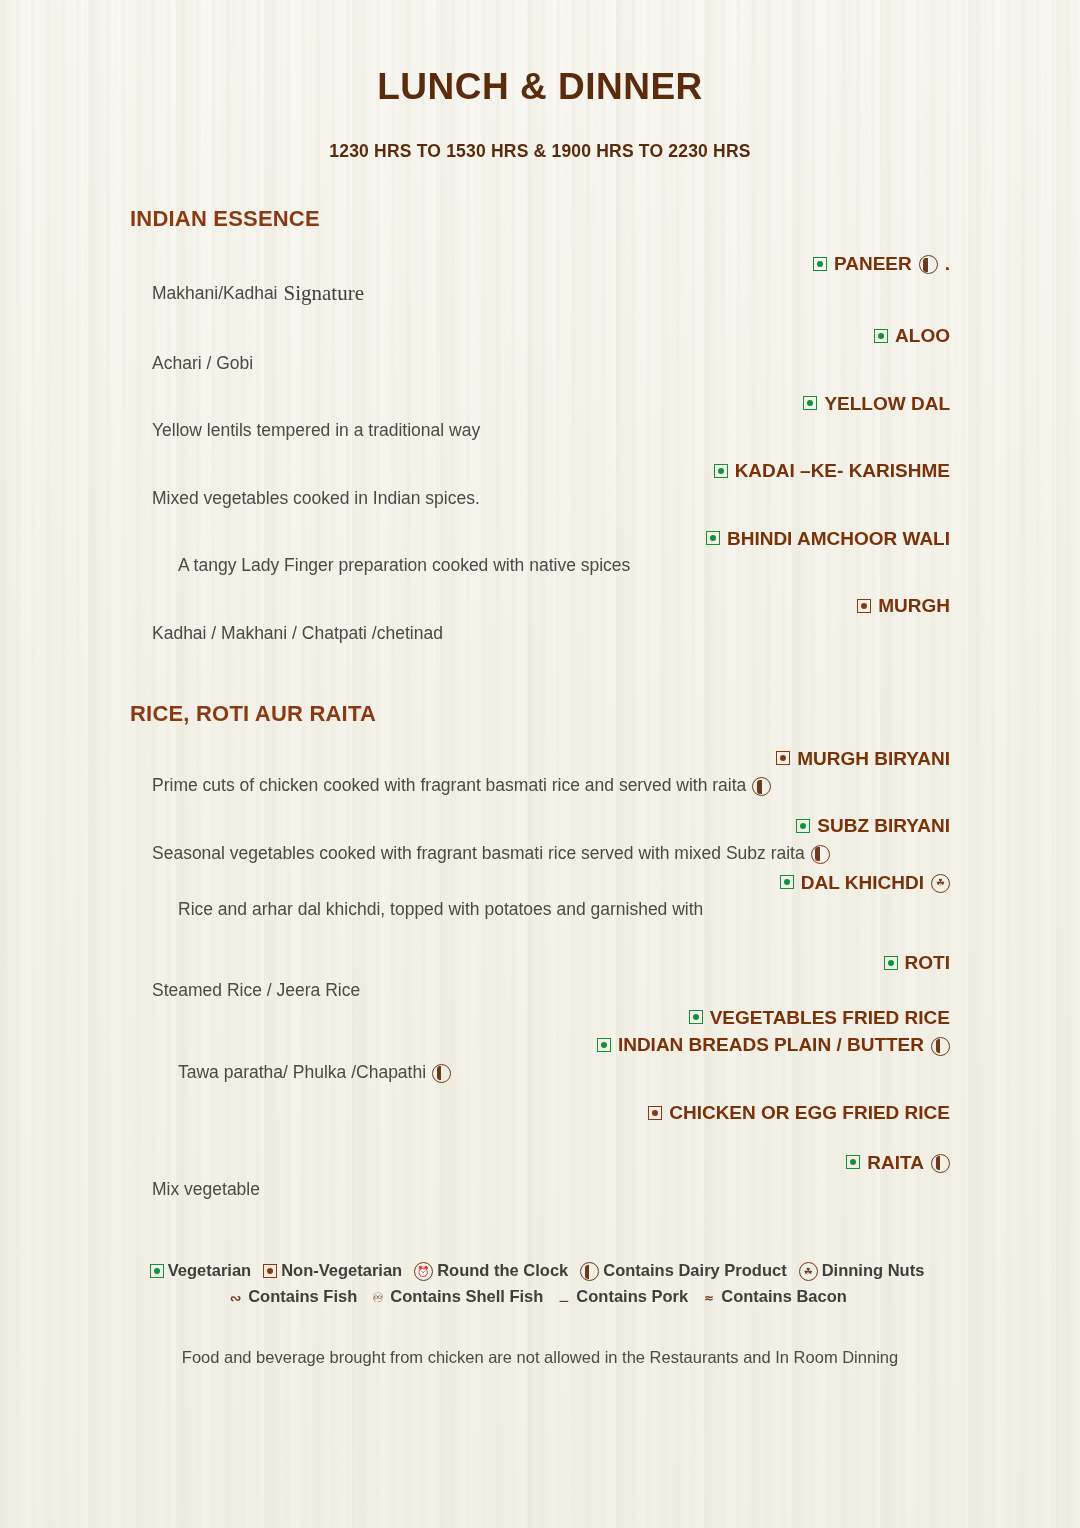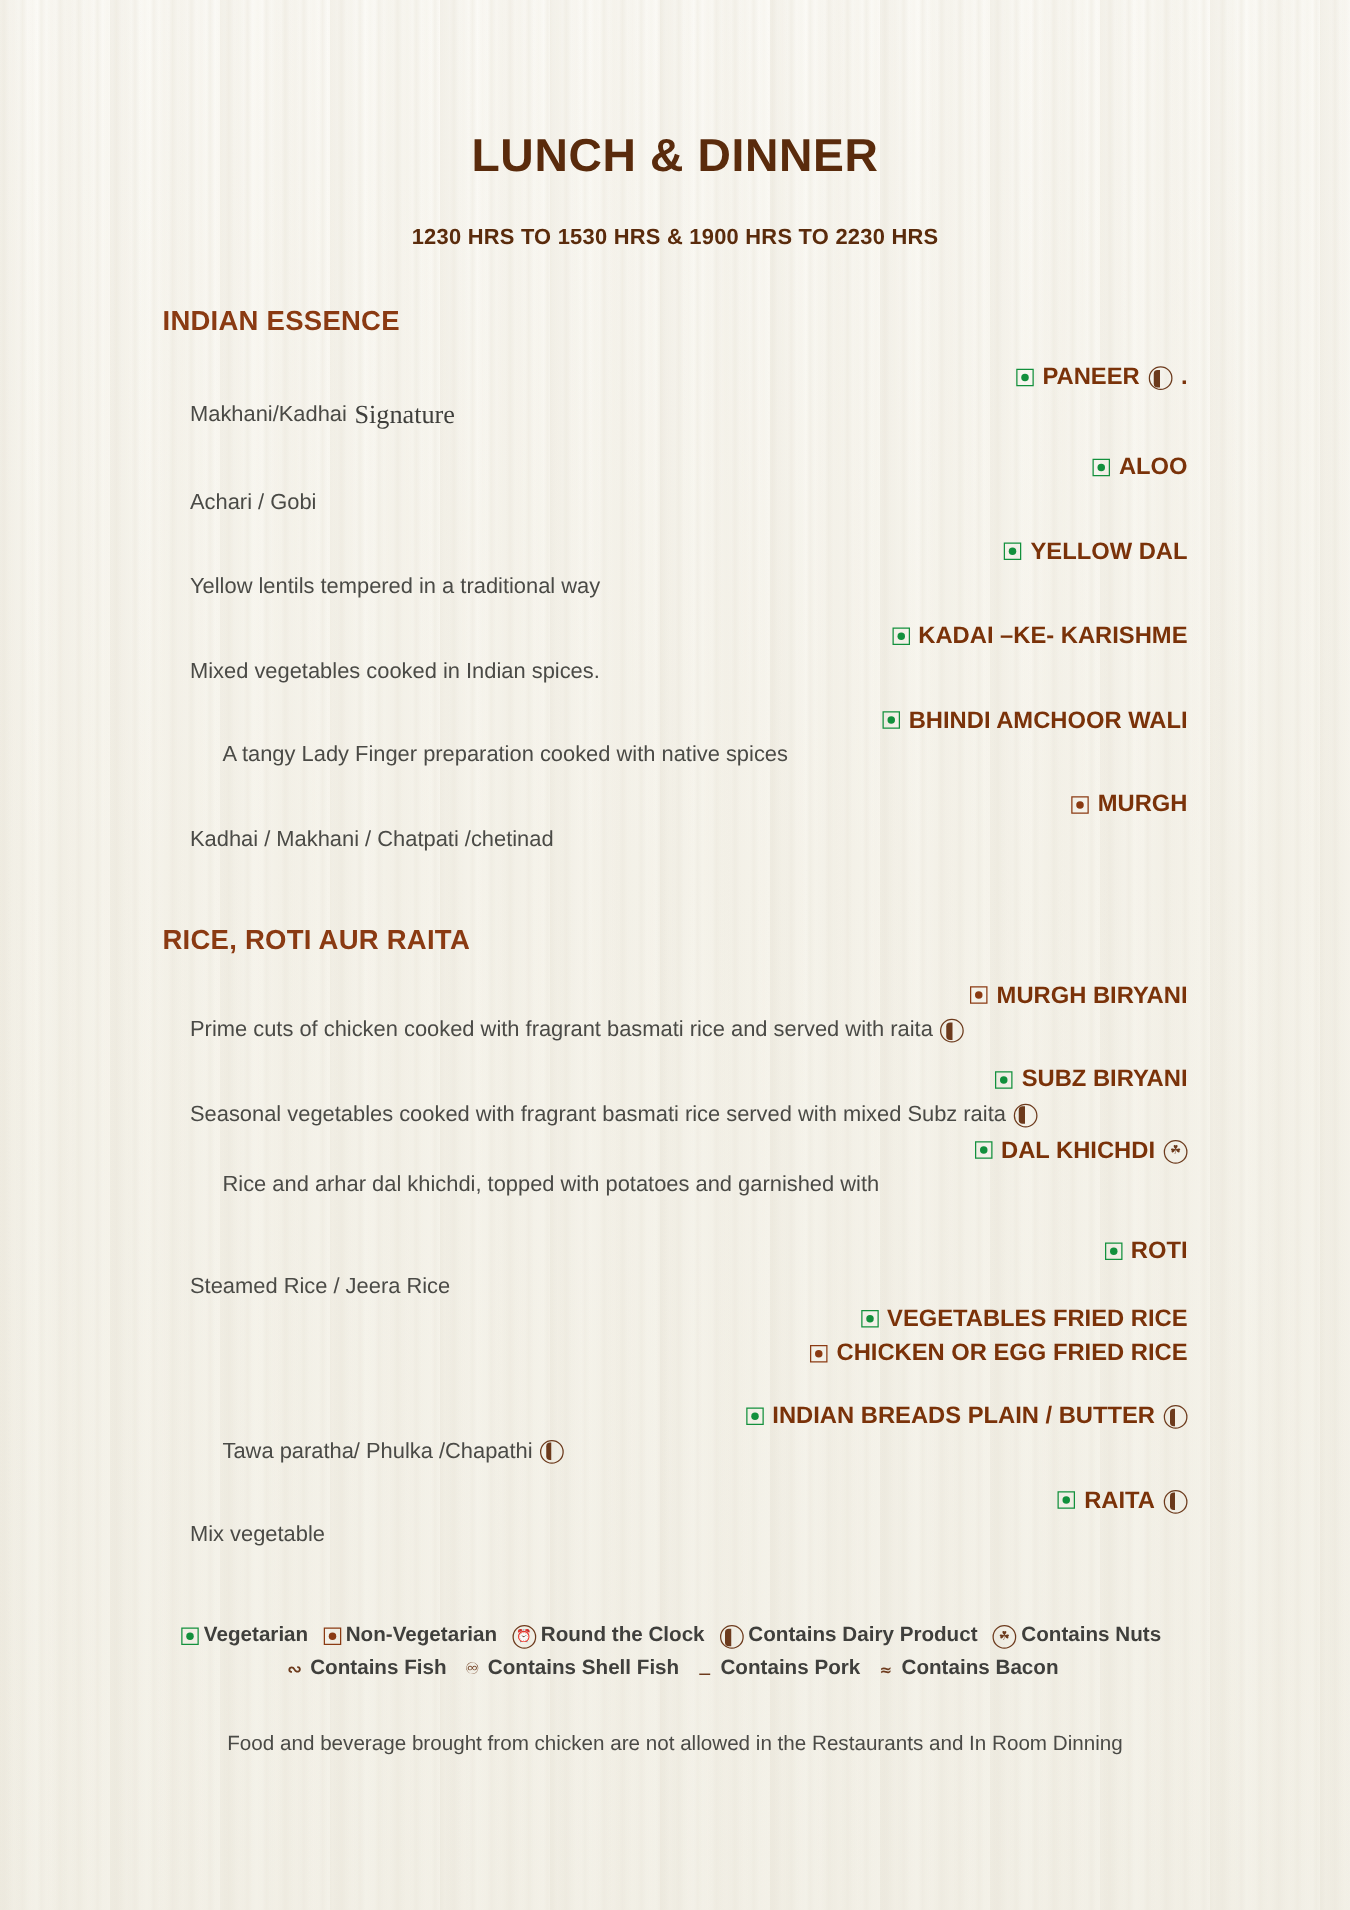--- a/index.html
+++ b/index.html
@@ -36,21 +36,21 @@
     z-index: 2;
     padding: 0 130px;
     box-sizing: border-box;
   }
   .title {
     text-align: center;
     color: #5a2b0c;
     font-size: 37px;
     font-weight: bold;
     letter-spacing: 0.5px;
-    margin-top: 104px;
+    margin-top: 66px;
   }
   .subtitle {
     text-align: center;
     color: #5a2b0c;
     font-size: 17.5px;
     font-weight: bold;
     margin-top: 33px;
     letter-spacing: 0.2px;
   }
   .section-title {
@@ -305,42 +305,42 @@
     </div>
   </div>
 
   <div class="item" style="margin-bottom:4px;">
     <div class="item-name">
       <span class="marker veg"></span>
       <span>VEGETABLES FRIED RICE</span>
     </div>
   </div>
 
+  <div class="item">
+    <div class="item-name">
+      <span class="marker veg"></span>
+      <span>INDIAN BREADS PLAIN / BUTTER</span>
+      <span class="glyph dairy"></span>
+    </div>
+    <div class="item-desc indent">
+      <span>Tawa paratha/ Phulka /Chapathi</span>
+      <span class="glyph dairy"></span>
+    </div>
+  </div>
+
   <div class="item" style="margin-bottom:26px;">
     <div class="item-name">
       <span class="marker nonveg"></span>
       <span>CHICKEN OR EGG FRIED RICE</span>
     </div>
   </div>
 
   <div class="item">
     <div class="item-name">
       <span class="marker veg"></span>
-      <span>INDIAN BREADS PLAIN / BUTTER</span>
-      <span class="glyph dairy"></span>
-    </div>
-    <div class="item-desc indent">
-      <span>Tawa paratha/ Phulka /Chapathi</span>
-      <span class="glyph dairy"></span>
-    </div>
-  </div>
-
-  <div class="item">
-    <div class="item-name">
-      <span class="marker veg"></span>
       <span>RAITA</span>
       <span class="glyph dairy"></span>
     </div>
     <div class="item-desc">
       <span>Mix vegetable</span>
     </div>
   </div>
 
   <div class="legend">
     <div class="legend-row">
@@ -355,21 +355,21 @@
       <span class="legend-item">
         <span class="glyph clock">⏰</span>
         <span>Round the Clock</span>
       </span>
       <span class="legend-item">
         <span class="glyph dairy"></span>
         <span>Contains Dairy Product</span>
       </span>
       <span class="legend-item">
         <span class="glyph nuts">☘</span>
-        <span>Contains Nuts</span>
+        <span>Dinning Nuts</span>
       </span>
     </div>
     <div class="legend-row">
       <span class="legend-item">
         <span class="glyph fish">∾</span>
         <span>Contains Fish</span>
       </span>
       <span class="legend-item">
         <span class="glyph shellfish" style="border:none;">♾</span>
         <span>Contains Shell Fish</span>

